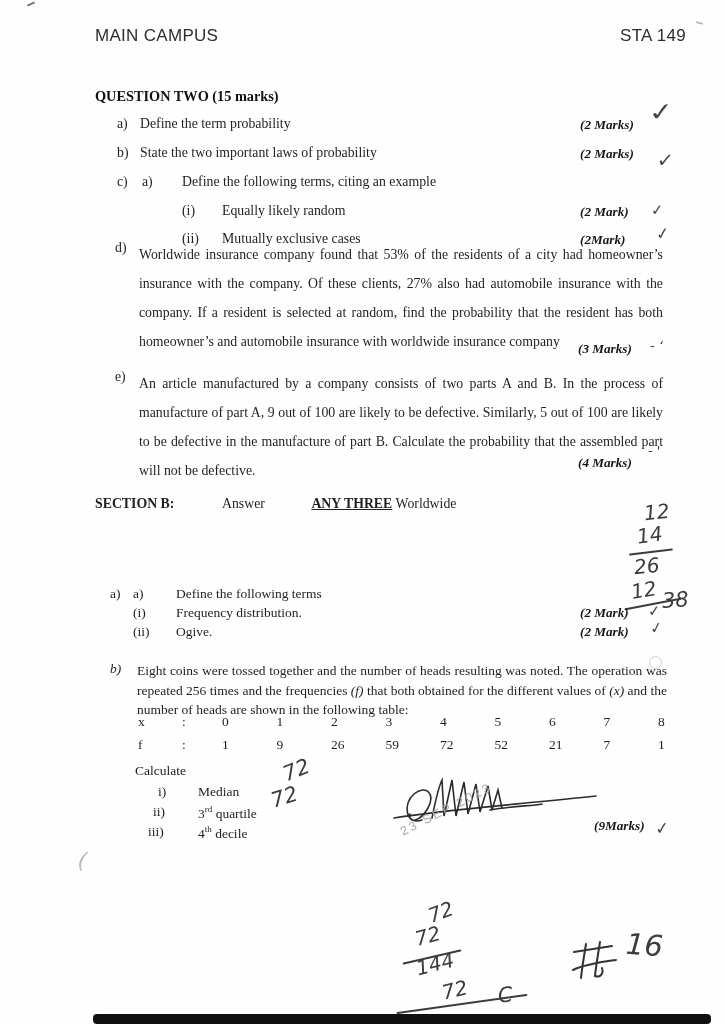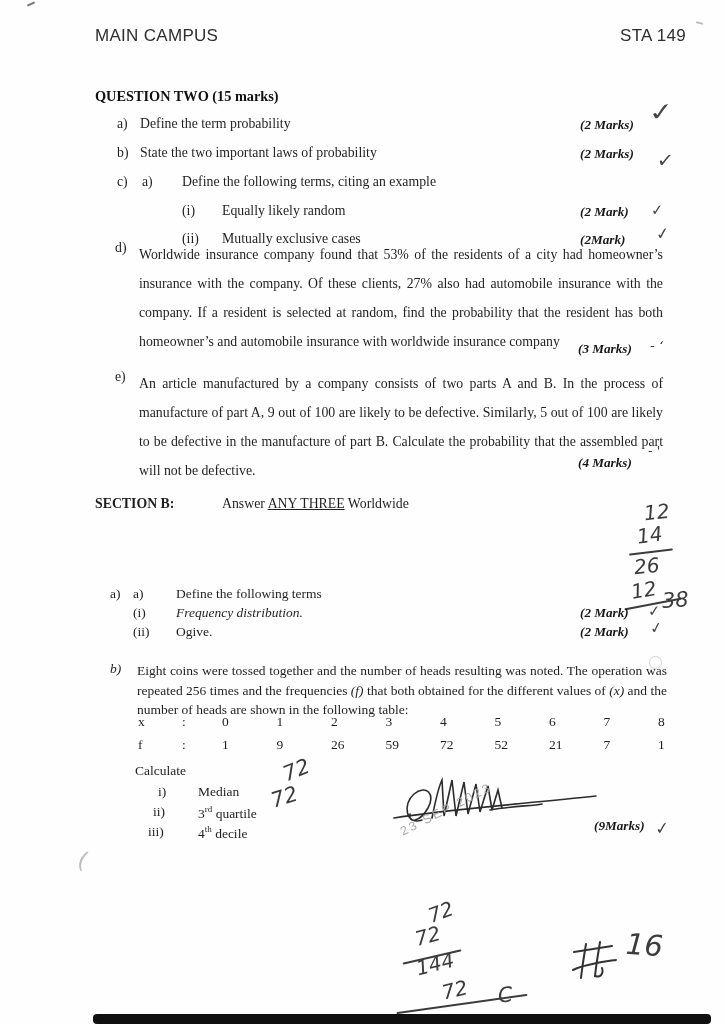--- a/index.html
+++ b/index.html
@@ -9,21 +9,21 @@
     font-family:"Liberation Serif", serif; color:#1f1f1f;
   }
   .abs { position:absolute; }
   .hdr { font-family:"Liberation Sans", sans-serif; font-size:17px; color:#2e2e2e; letter-spacing:.3px; }
   .qtitle { font-weight:bold; font-size:14.3px; color:#111; }
   .body-txt { font-size:13.8px; }
   .small-txt { font-size:13.5px; }
   .marks { font-style:italic; font-weight:bold; font-size:13.2px; color:#171717; }
   .para { text-align:justify; line-height:29px; font-size:13.8px; }
   .para-tight { text-align:justify; line-height:19.5px; font-size:13.5px; }
-  .bold-underline { font-weight:normal; text-decoration:underline; }
+  .bold-underline { font-weight:bold; text-decoration:underline;margin-left:43px; }
   .italic { font-style:italic; }
   .hw { font-family:"DejaVu Sans", sans-serif; color:#3c3c3c; font-style:italic; }
   .check { font-family:"DejaVu Sans", sans-serif; color:#454545; }
   .hw-line { background:#3c3c3c; height:2px; border-radius:2px; }
   .stamp { font-family:"Liberation Sans", sans-serif; color:#a8a8a8; letter-spacing:2.5px; font-size:12.5px; }
   .faint { color:#bdbdbd; }
   .flex-table-row { display:flex; font-size:13.5px; }
   .flex-table-row .lab { width:44px; }
   .flex-table-row .col { width:40px; }
   .flex-table-row .cell { width:54.5px; }
@@ -90,21 +90,21 @@
   <div class="abs hw" style="left:631px; top:578px; font-size:20px; transform:rotate(-10deg);">12</div>
   <div class="abs hw-line" style="left:624px; top:603px; width:58px; transform:rotate(-11deg);"></div>
   <div class="abs hw" style="left:662px; top:588px; font-size:21px; transform:rotate(-4deg);">38</div>
 
 
   <div class="abs small-txt" style="left:110px; top:586px;">a)</div>
   <div class="abs small-txt" style="left:133px; top:586px;">a)</div>
   <div class="abs small-txt" style="left:176px; top:586px;">Define the following terms</div>
 
   <div class="abs small-txt" style="left:133px; top:605px;">(i)</div>
-  <div class="abs small-txt" style="left:176px; top:605px;font-style:italic;">Frequency distribution.</div>
+  <div class="abs small-txt" style="left:176px; top:605px;">Frequency distribution.</div>
   <div class="abs marks" style="left:580px; top:605px;">(2 Mark)</div>
   <div class="abs check" style="left:648px; top:602px; font-size:15px; transform:rotate(-4deg);">✓</div>
 
   <div class="abs small-txt" style="left:133px; top:624px;">(ii)</div>
   <div class="abs small-txt" style="left:176px; top:624px;">Ogive.</div>
   <div class="abs marks" style="left:580px; top:624px;">(2 Mark)</div>
   <div class="abs check" style="left:650px; top:619px; font-size:15px; transform:rotate(-10deg);">✓</div>
 
   <div class="abs small-txt italic" style="left:110px; top:661px;">b)</div>
   <div class="abs para-tight" style="left:137px; top:661px; width:530px;">

